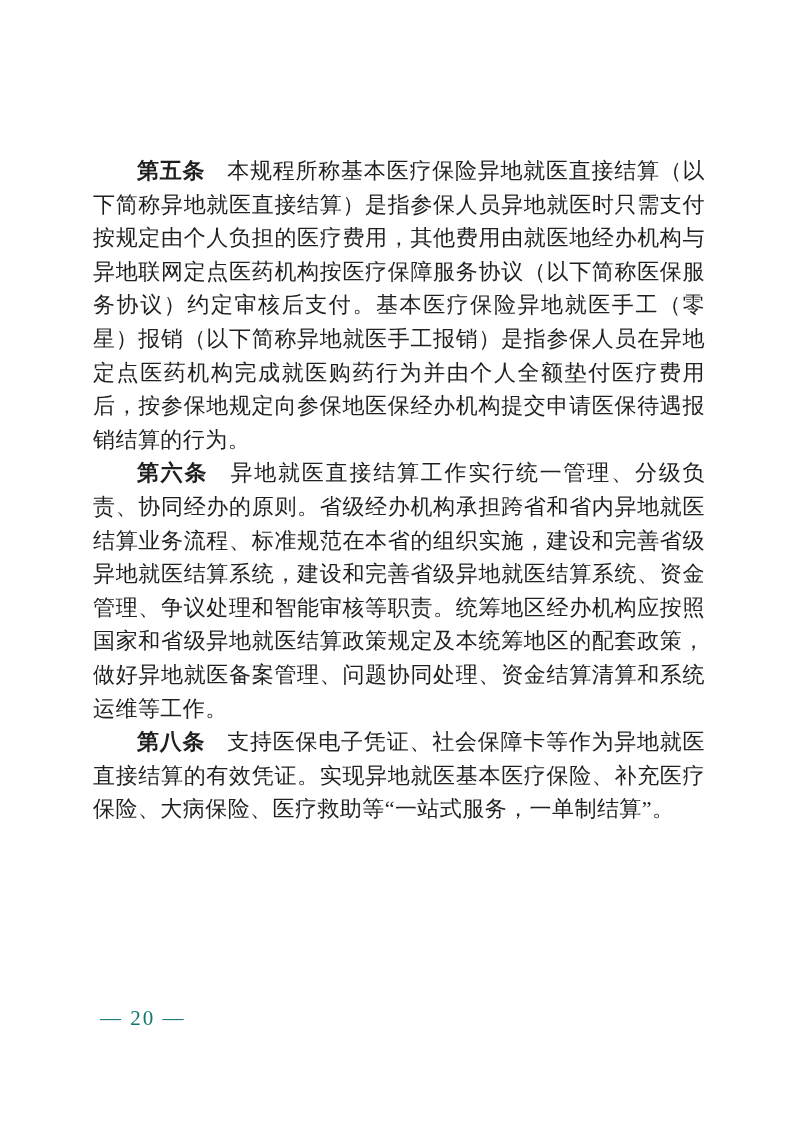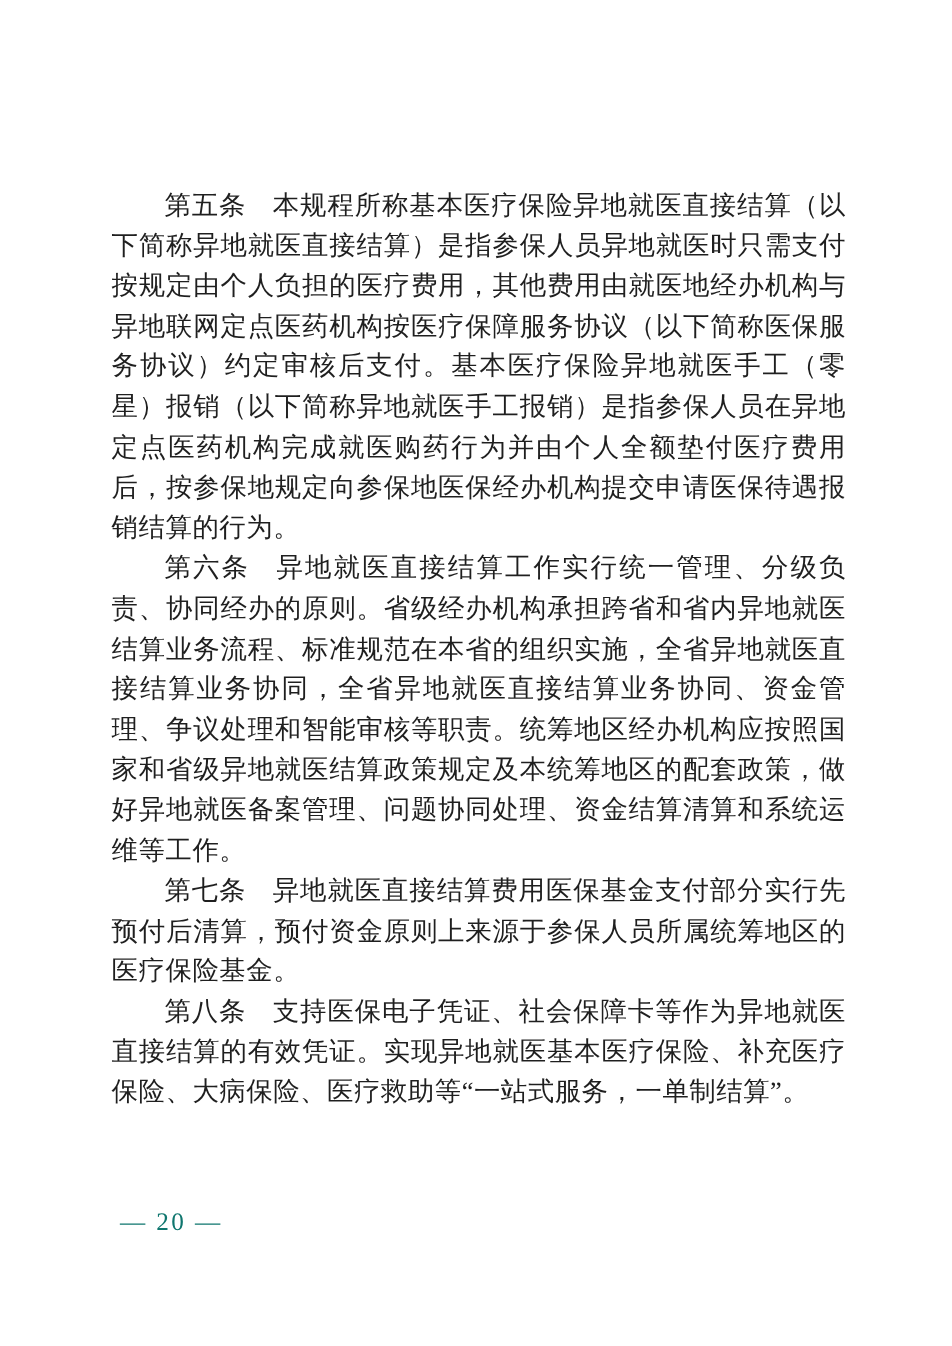--- a/index.html
+++ b/index.html
@@ -28,21 +28,21 @@
     line-height: 33.6px;
     letter-spacing: 0.02em;
     text-align: justify;
     text-justify: inter-ideograph;
   }
   .doc-content p {
     margin: 0;
     text-indent: 2em;
   }
   .art-heading {
-    font-weight: 400;
+    font-weight: 700;
     margin-right: 1em;
   }
   .page-footer {
     position: absolute;
     left: 100px;
     top: 1006px;
     color: #0f766e;
     font-size: 21px;
     letter-spacing: 2px;
     white-space: nowrap;
@@ -50,24 +50,23 @@
 </style>
 </head>
 <body>
 
 <div class="page">
 
   <div class="doc-content">
 
     <p><span class="art-heading">第五条</span><span>本规程所称基本医疗保险异地就医直接结算（以下简称异地就医直接结算）是指参保人员异地就医时只需支付按规定由个人负担的医疗费用，其他费用由就医地经办机构与异地联网定点医药机构按医疗保障服务协议（以下简称医保服务协议）约定审核后支付。基本医疗保险异地就医手工（零星）报销（以下简称异地就医手工报销）是指参保人员在异地定点医药机构完成就医购药行为并由个人全额垫付医疗费用后，按参保地规定向参保地医保经办机构提交申请医保待遇报销结算的行为。</span></p>
 
-    <p><span class="art-heading">第六条</span><span>异地就医直接结算工作实行统一管理、分级负责、协同经办的原则。省级经办机构承担跨省和省内异地就医结算业务流程、标准规范在本省的组织实施，全省异地就医直接结算业务协同，全省异地就医直接结算业务协同、资金管理、争议处理和智能审核等职责。统筹地区经办机构应按照国家和省级异地就医结算政策规定及本统筹地区的配套政策，做好异地就医备案管理、问题协同处理、资金结算清算和系统运维等工作。</span></p>
+    <p><span class="art-heading">第六条</span><span>异地就医直接结算工作实行统一管理、分级负责、协同经办的原则。省级经办机构承担跨省和省内异地就医结算业务流程、标准规范在本省的组织实施，建设和完善省级异地就医结算系统，建设和完善省级异地就医结算系统、资金管理、争议处理和智能审核等职责。统筹地区经办机构应按照国家和省级异地就医结算政策规定及本统筹地区的配套政策，做好异地就医备案管理、问题协同处理、资金结算清算和系统运维等工作。</span></p>
 
 
-    <p><span class="art-heading">第七条</span><span>异地就医直接结算费用医保基金支付部分实行先预付后清算，预付资金原则上来源于参保人员所属统筹地区的医疗保险基金。</span></p>
 
     <p><span class="art-heading">第八条</span><span>支持医保电子凭证、社会保障卡等作为异地就医直接结算的有效凭证。实现异地就医基本医疗保险、补充医疗保险、大病保险、医疗救助等“一站式服务，一单制结算”。</span></p>
 
 
   </div>
 
   <div class="page-footer">— 20 —</div>
 
 </div>
 

